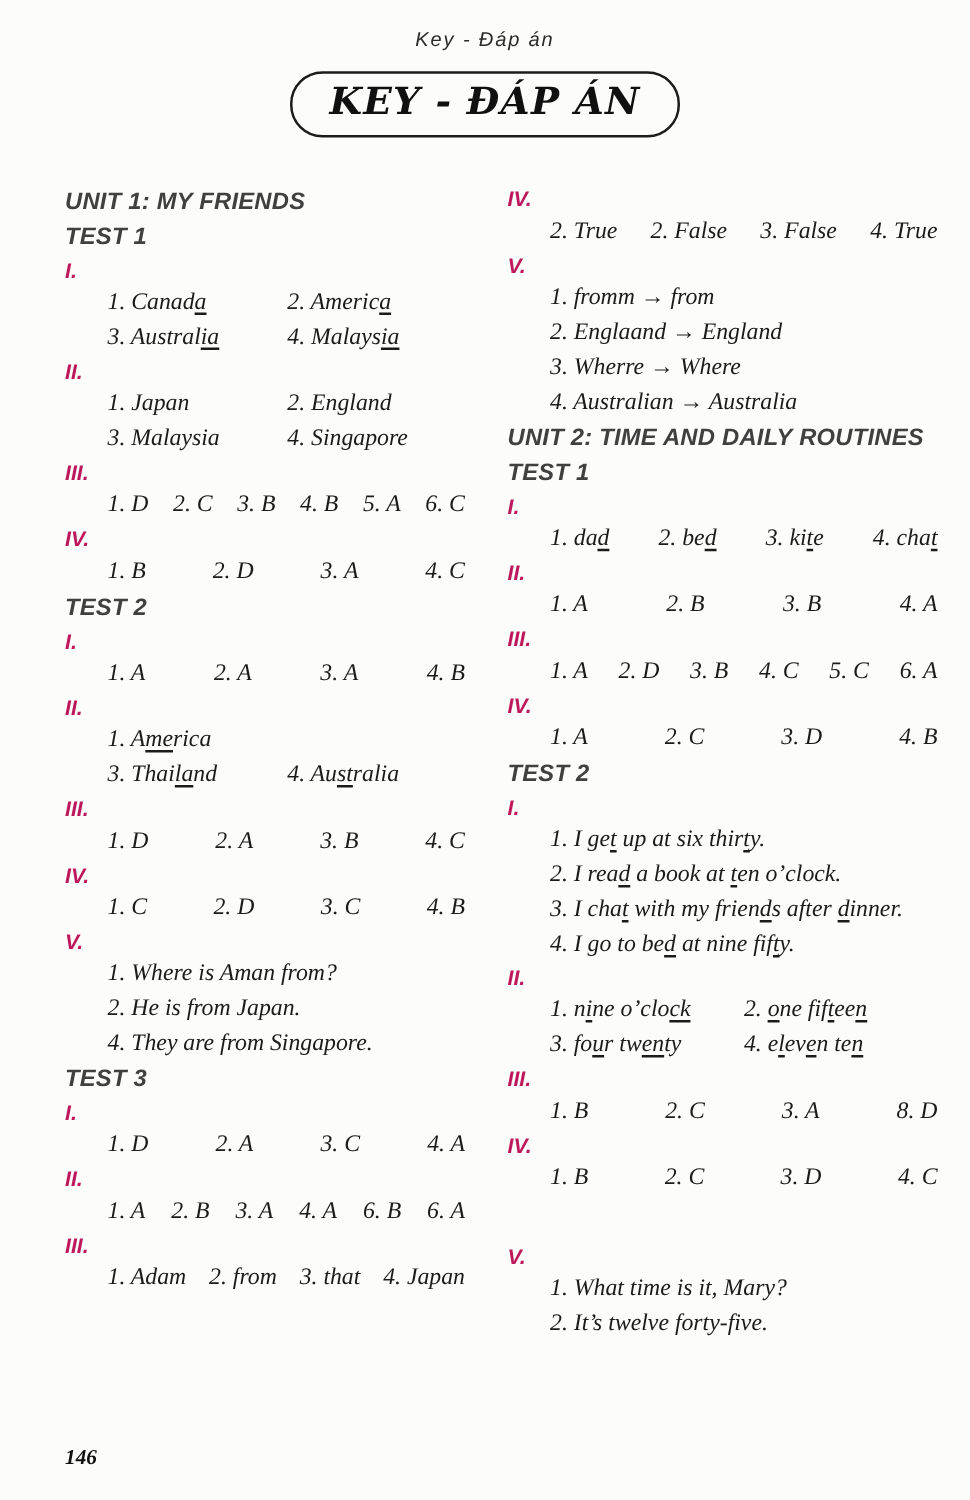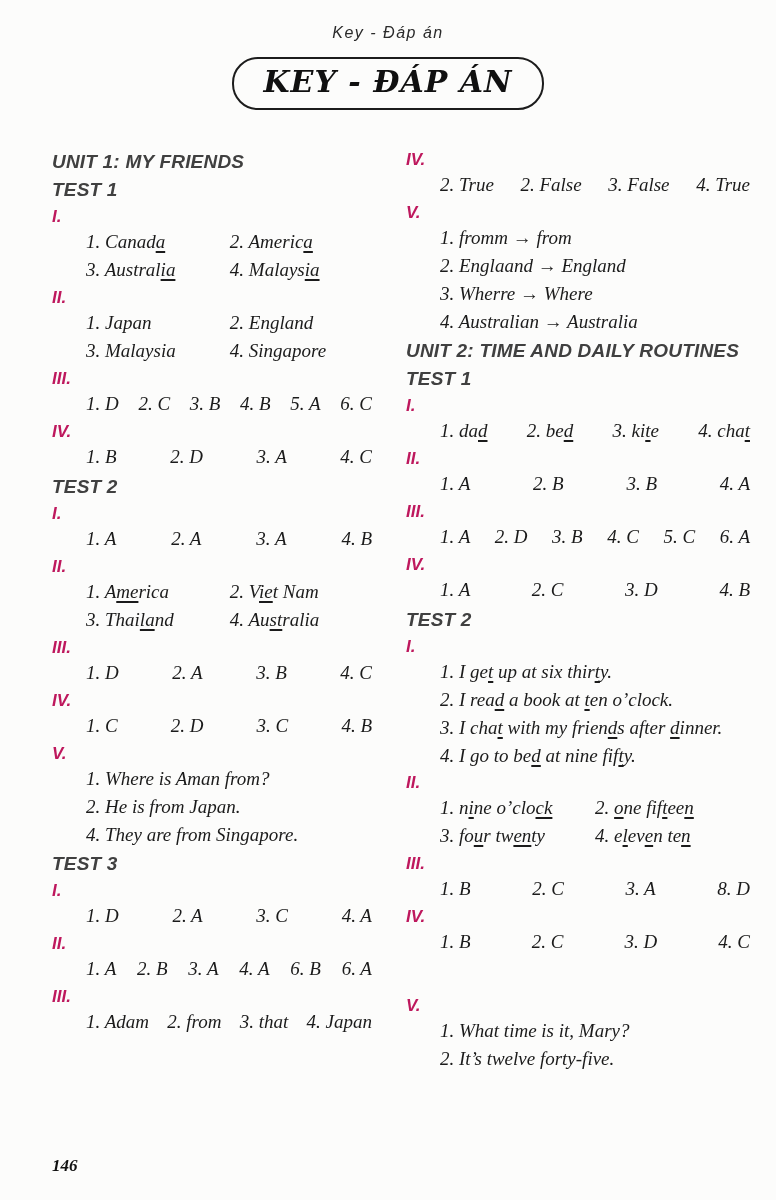--- a/index.html
+++ b/index.html
@@ -108,21 +108,20 @@
         <div class="h-roman">I.</div>
         <div class="row answers">
           <span class="cell">1. A</span>
           <span class="cell">2. A</span>
           <span class="cell">3. A</span>
           <span class="cell">4. B</span>
         </div>
         <div class="h-roman">II.</div>
         <div class="row pairs">
           <span class="cell">1. A<u>me</u>rica</span>
-          <span class="cell">2. V<u>ie</u>t Nam</span>
         </div>
         <div class="row pairs">
           <span class="cell">3. Thai<u>la</u>nd</span>
           <span class="cell">4. Au<u>st</u>ralia</span>
         </div>
         <div class="h-roman">III.</div>
         <div class="row answers">
           <span class="cell">1. D</span>
           <span class="cell">2. A</span>
           <span class="cell">3. B</span>

